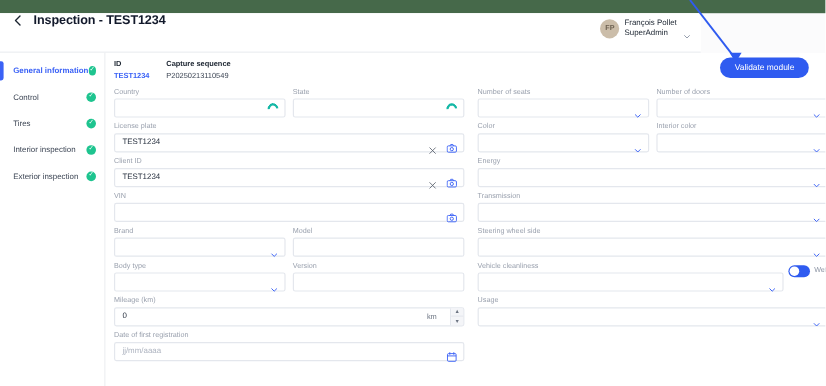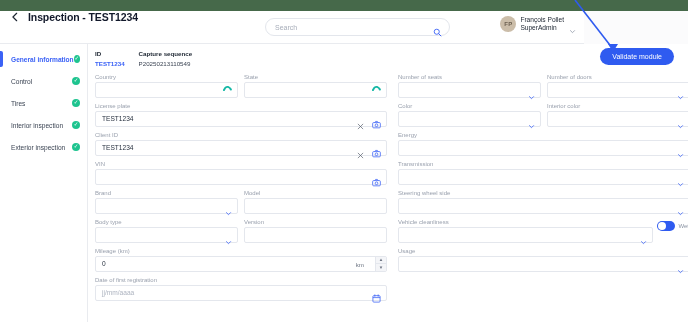--- a/index.html
+++ b/index.html
@@ -210,29 +210,20 @@
   <div class="green-band"></div>
 
   <div class="header">
     <span class="back-icon">
       <svg viewBox="0 0 12 12" width="10" height="10">
           <path d="M8 1.5 L3.5 6 L8 10.5" fill="none" stroke="currentColor" stroke-width="1.4" stroke-linecap="round" stroke-linejoin="round"></path>
         </svg>
     </span>
     <span class="page-title">Inspection - TEST1234</span>
 
-    <div class="search-wrap">
-      <input class="search-input" type="text" placeholder="Search" style="">
-      <span class="search-icon">
-        <svg viewBox="0 0 12 12" width="9" height="9">
-            <circle cx="5" cy="5" r="3.4" fill="none" stroke="currentColor" stroke-width="1.2"></circle>
-            <line x1="7.6" y1="7.6" x2="10.6" y2="10.6" stroke="currentColor" stroke-width="1.3" stroke-linecap="round"></line>
-          </svg>
-      </span>
-    </div>
 
     <div class="user-box">
       <span class="avatar">FP</span>
       <span class="user-text">
         <span class="user-name">François Pollet</span>
         <span class="user-role">SuperAdmin</span>
       </span>
       <span class="user-chevron">
         <svg viewBox="0 0 12 12" width="7" height="7">
             <path d="M2.5 4.5 L6 8 L9.5 4.5" fill="none" stroke="currentColor" stroke-width="1.3" stroke-linecap="round" stroke-linejoin="round"></path>

